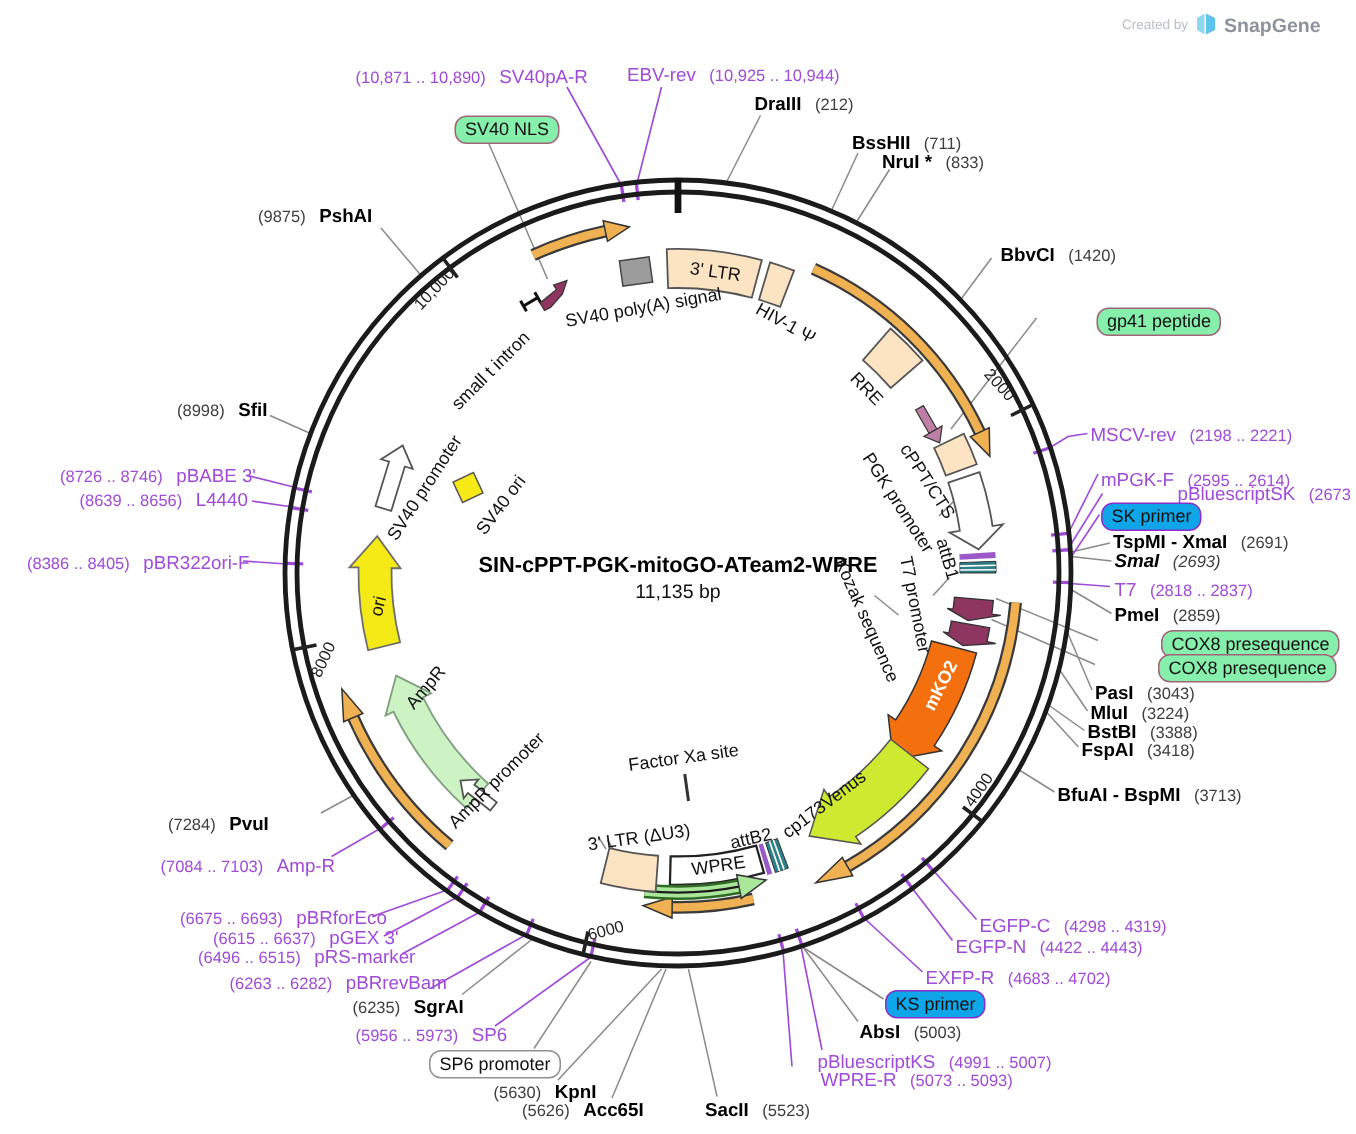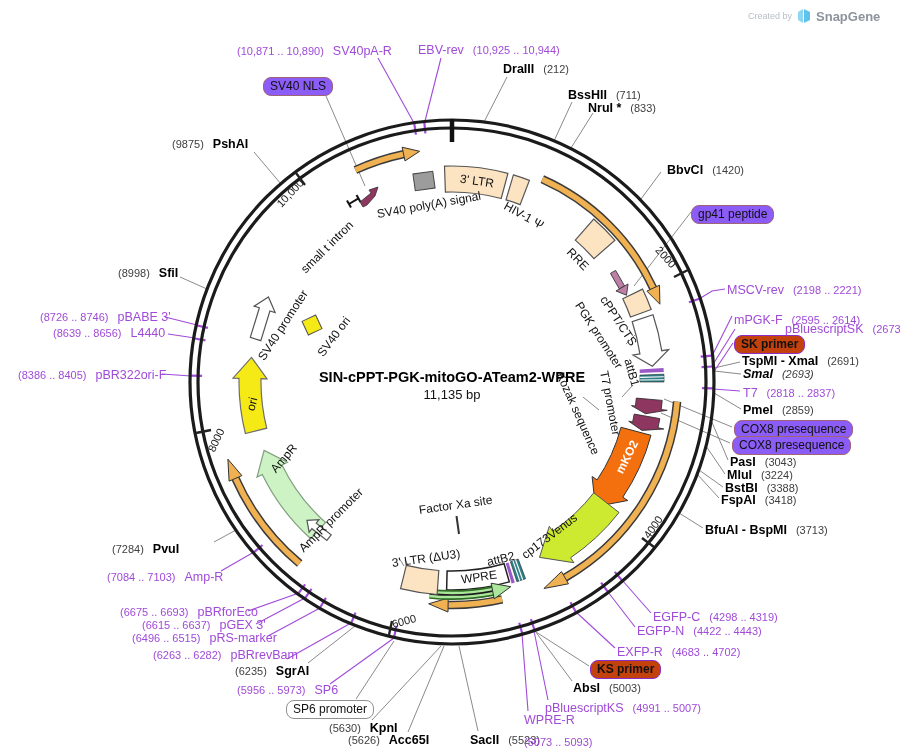--- a/index.html
+++ b/index.html
@@ -6,22 +6,22 @@
   .stage{position:relative;width:904px;height:756px;background:#fff;overflow:hidden;
          font-family:"Liberation Sans",sans-serif;}
   .stage svg.map{position:absolute;left:0;top:0;}
   .lbl{position:absolute;display:flex;gap:9px;align-items:baseline;white-space:nowrap;}
   .en{font-size:12.5px;font-weight:bold;color:#000;}
   .ep{font-size:11px;color:#3e3e3e;}
   .pn{font-size:12.5px;color:#A04BD8;}
   .pp{font-size:11px;color:#A04BD8;}
   .box{position:absolute;font-size:12px;line-height:14px;padding:1px 6px 2px;border-radius:8px;
        white-space:nowrap;color:#111;}
-  .box.pink{background:#8b5cf6;border:1.3px solid #A06478;}
-  .box.purple{background:#c2410c;border:1.3px solid #8B2FC9;font-weight:bold;}
+  .box.pink{background:#86efac;border:1.3px solid #A06478;margin-left:40px;}
+  .box.purple{background:#0ea5e9;border:1.3px solid #8B2FC9;}
   .box.white{background:#fff;border:1px solid #909090;}
   .fl{position:absolute;font-size:12px;color:#111;white-space:nowrap;transform-origin:0 50%;}
   .fc{position:absolute;font-size:12px;color:#111;white-space:nowrap;}
   .tk{position:absolute;font-size:11px;color:#222;white-space:nowrap;}
   .title{font-size:14.5px;font-weight:bold;color:#000;}
   .subtitle{font-size:13px;color:#111;}
   .wm{position:absolute;display:flex;align-items:center;gap:5px;}
   .wm .cb{font-size:9px;color:#b9bec6;}
   .wm .bn{font-size:13px;font-weight:bold;color:#8d939c;}
 </style>
@@ -359,21 +359,21 @@
       <span class="pp">(4422 .. 4443)</span>
     </div>
 <div class="lbl" style="left:617px;top:645px;">
       <span class="pn">EXFP-R</span>
       <span class="pp">(4683 .. 4702)</span>
     </div>
 <div class="lbl" style="left:545px;top:701px;">
       <span class="pn">pBluescriptKS</span>
       <span class="pp">(4991 .. 5007)</span>
     </div>
-<div class="lbl" style="left:524px;top:713px;flex-direction:column;">
+<div class="lbl" style="left:547px;top:713px;">
       <span class="pn">WPRE-R</span>
       <span class="pp">(5073 .. 5093)</span>
     </div>
 
 <div class="lbl" style="left:237px;top:44px;">
       <span class="pp">(10,871 .. 10,890)</span>
       <span class="pn">SV40pA-R</span>
     </div>
 <div class="lbl" style="left:237px;top:683px;">
       <span class="pp">(5956 .. 5973)</span>

